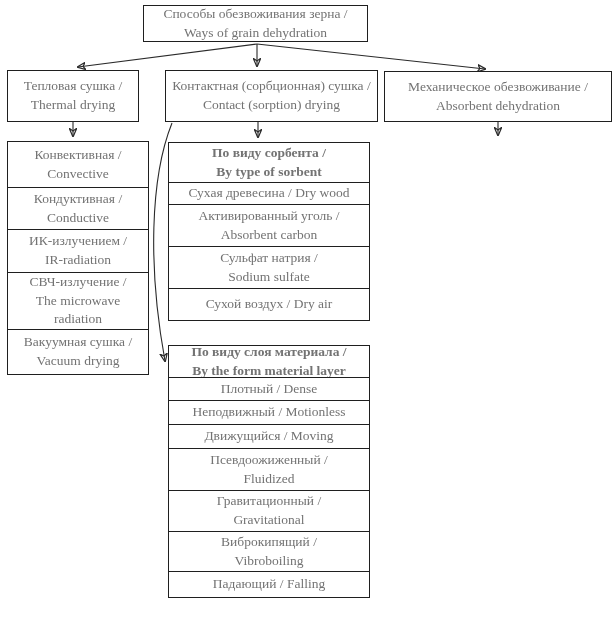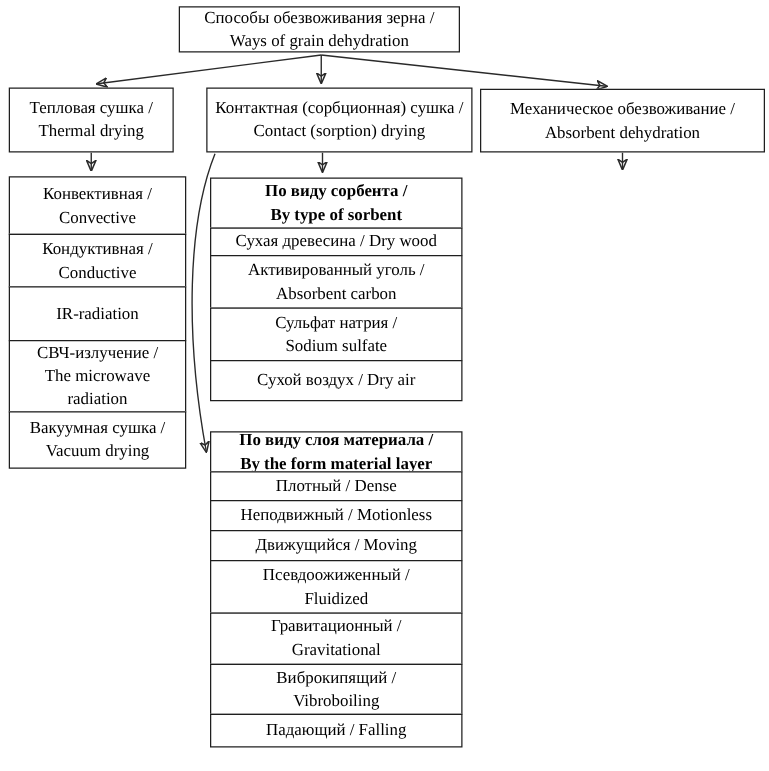--- a/index.html
+++ b/index.html
@@ -1,19 +1,19 @@
 <!DOCTYPE html>
 <html><head>
 <meta charset="utf-8">
 <style>
   html,body{margin:0;padding:0;background:#ffffff;}
   .canvas{
     position:relative;width:615px;height:617px;background:#ffffff;
     font-family:"Liberation Serif","DejaVu Serif",serif;
-    color:#000000;
+    color:#737373;
   }
   .box{
     position:absolute;border:1px solid #1f1f1f;background:#ffffff;
     display:flex;flex-direction:column;justify-content:center;align-items:center;
     text-align:center;font-size:13.5px;line-height:1.38;box-sizing:border-box;
   }
   .group{position:absolute;display:flex;flex-direction:column;box-sizing:border-box;}
   .row{
     border:1px solid #1f1f1f;background:#ffffff;margin-top:-1px;
     display:flex;flex-direction:column;justify-content:center;align-items:center;
@@ -69,20 +69,21 @@
   <div class="group" style="left:7px;top:141px;width:142px;">
     <div class="row" style="height:47px;">
       <span class="line">Конвективная /</span>
       <span class="line">Convective</span>
     </div>
     <div class="row" style="height:43px;">
       <span class="line">Кондуктивная /</span>
       <span class="line">Conductive</span>
     </div>
     <div class="row" style="height:44px;">
+      <span class="line">ИК-излучением /</span>
       <span class="line">IR-radiation</span>
     </div>
     <div class="row" style="height:58px;">
       <span class="line">СВЧ-излучение /</span>
       <span class="line">The microwave</span>
       <span class="line">radiation</span>
     </div>
     <div class="row" style="height:46px;">
       <span class="line">Вакуумная сушка /</span>
       <span class="line">Vacuum drying</span>

